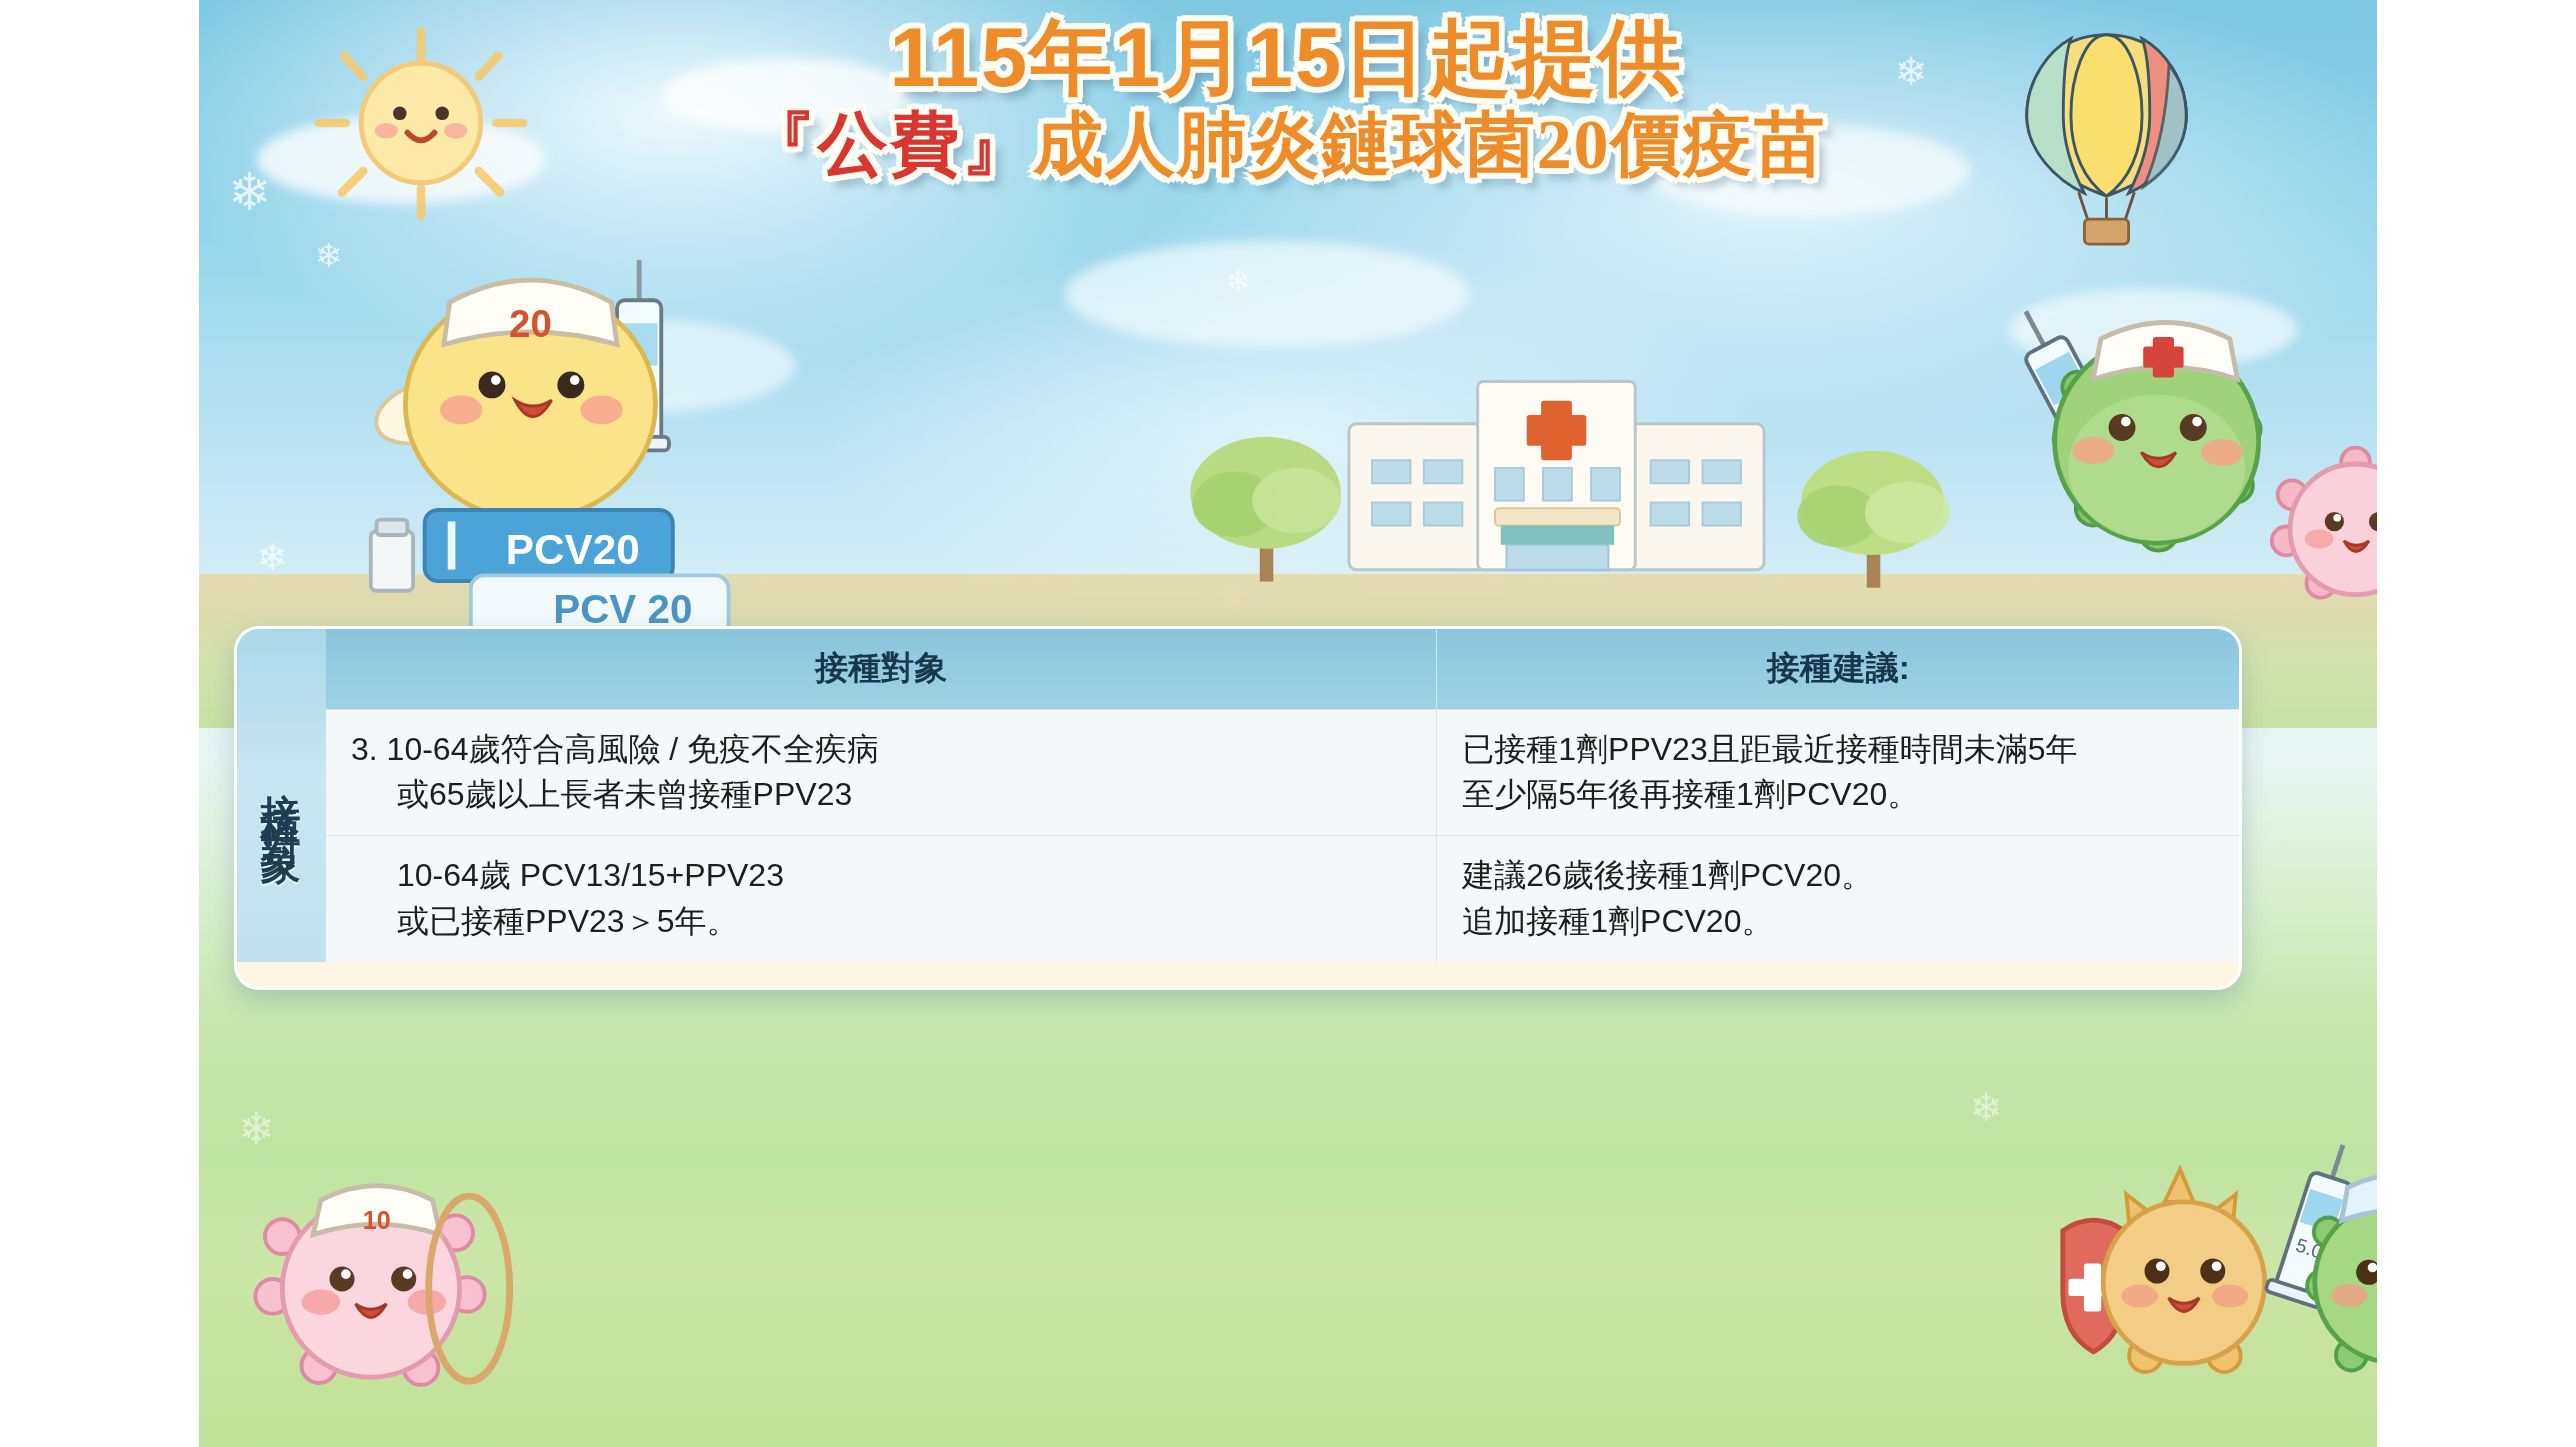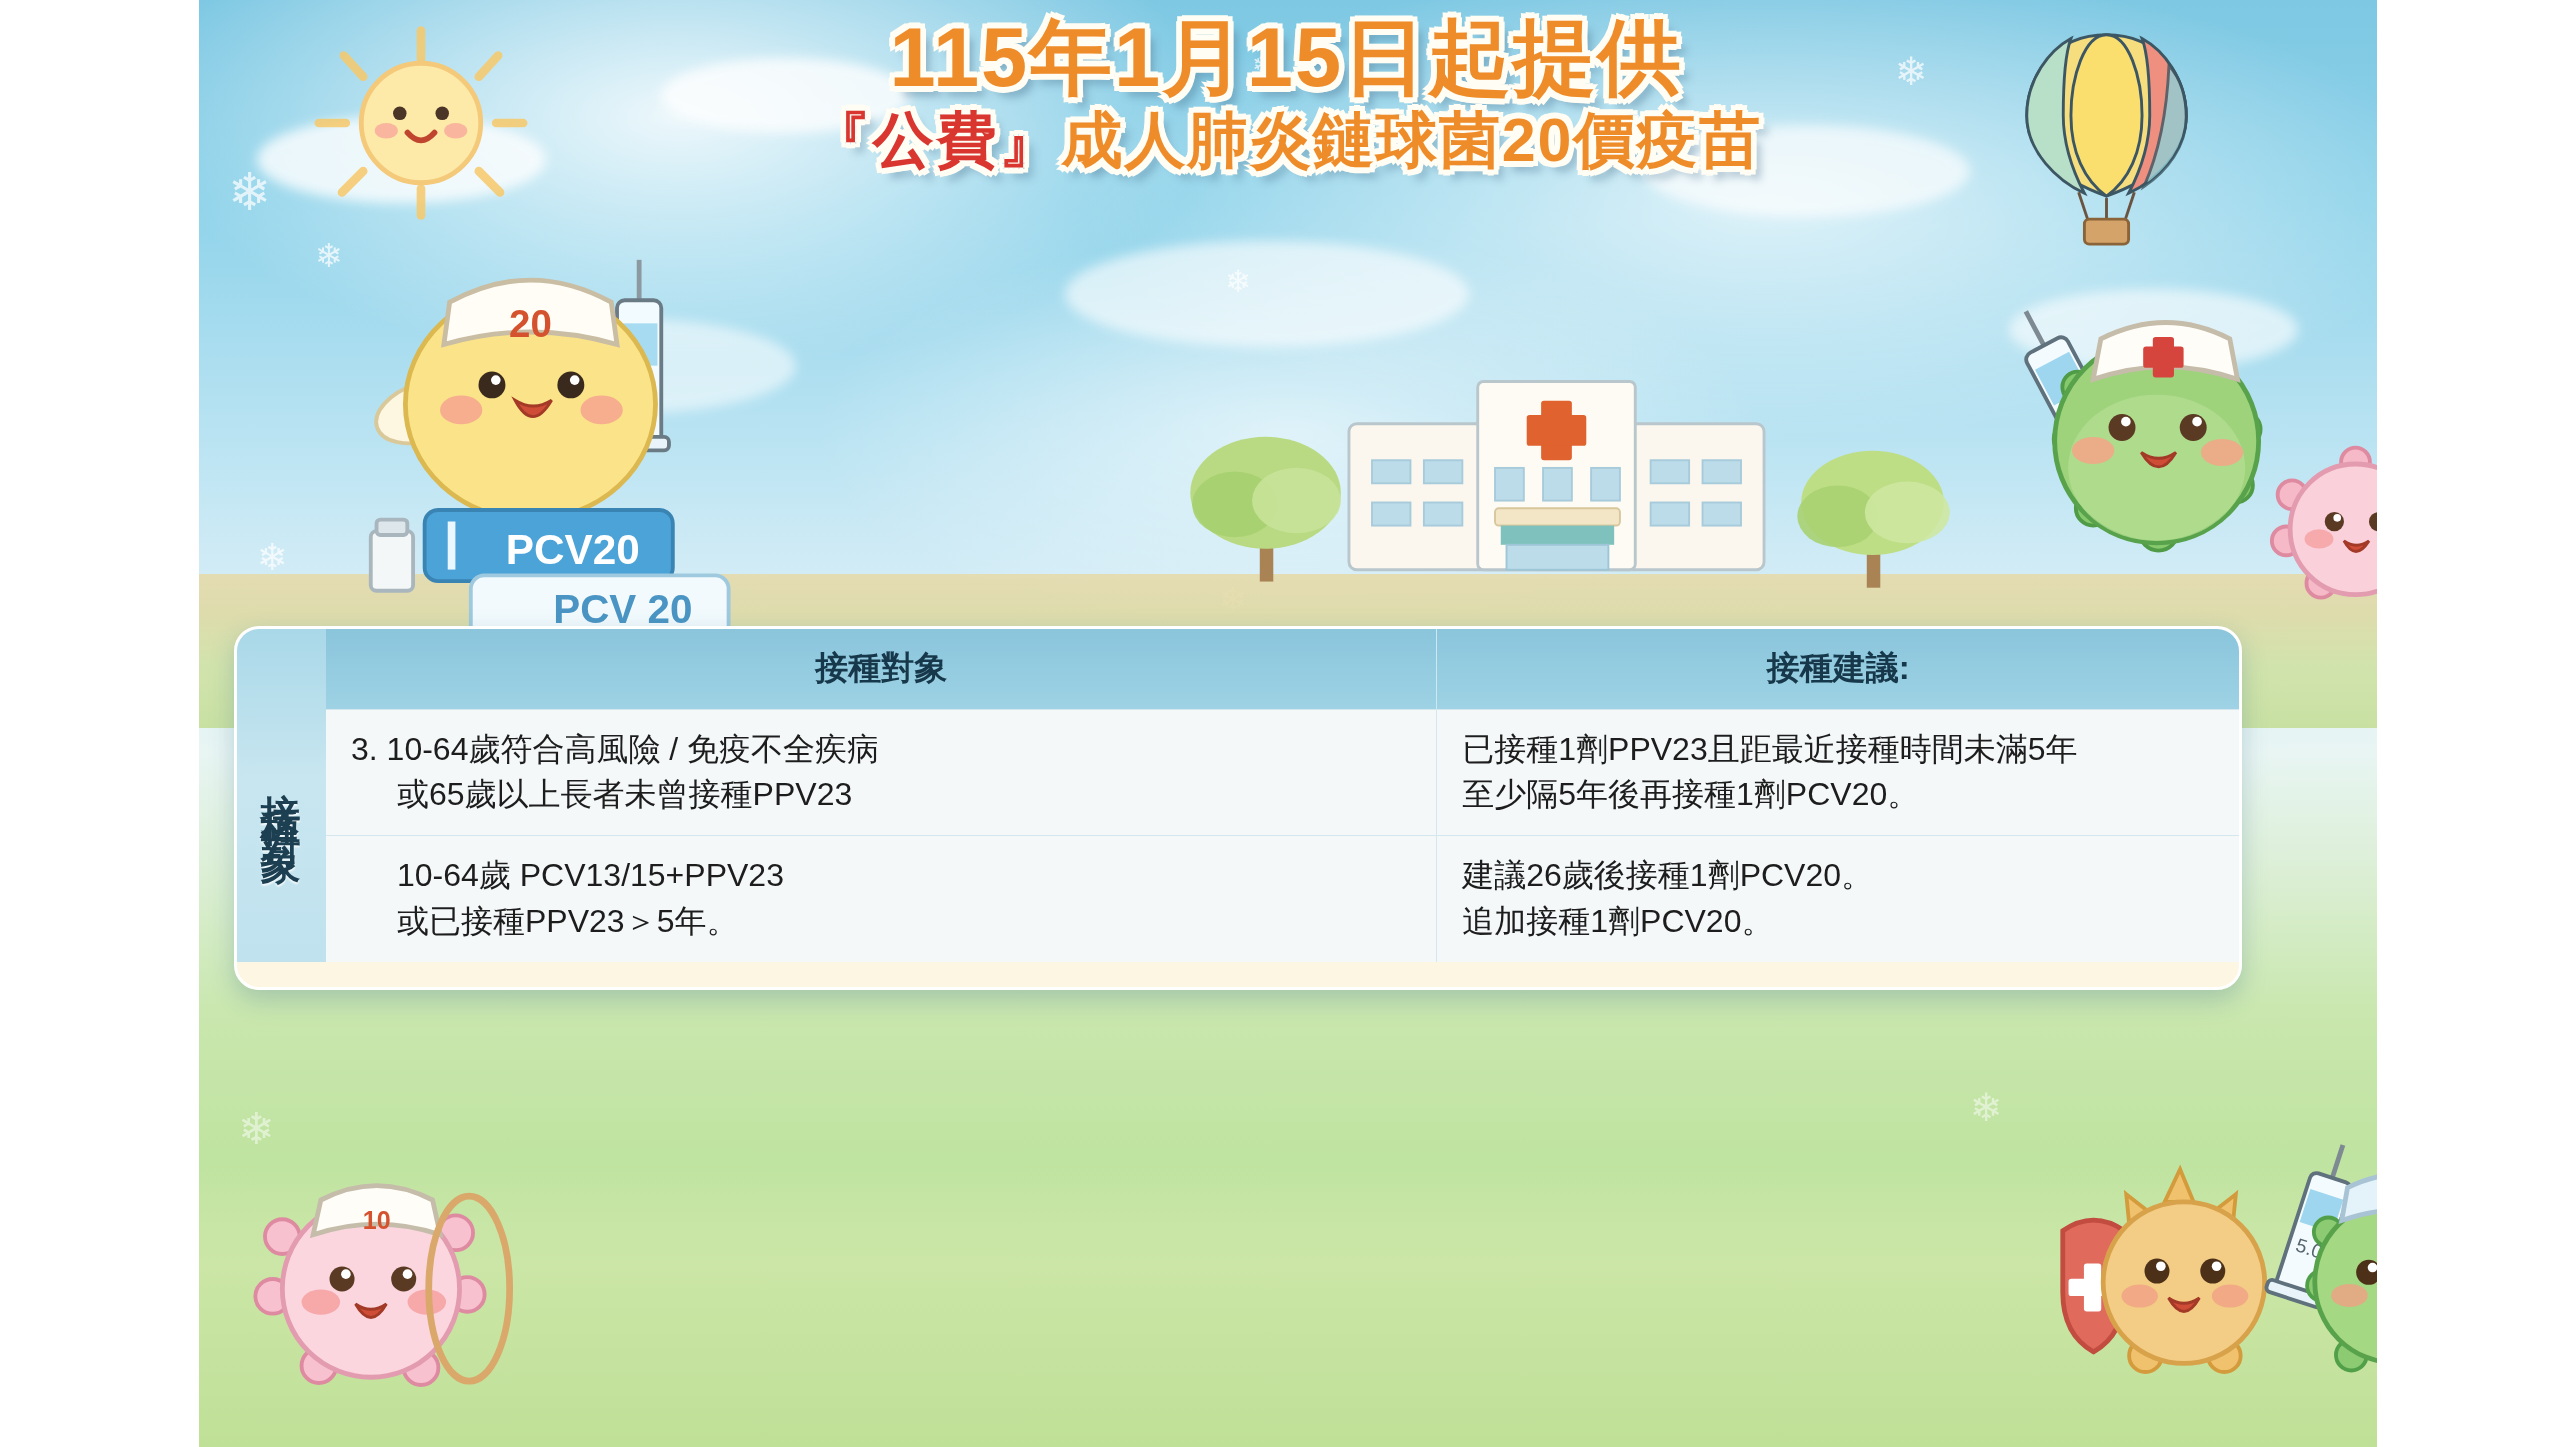--- a/index.html
+++ b/index.html
@@ -20,25 +20,25 @@
   .cloud:before,.cloud:after{content:"";position:absolute;background:#fff;border-radius:50%;}
 
   
   #headline{position:absolute;left:0;right:4px;top:13.5px;text-align:center;z-index:30;}
   .hl{font-weight:bold;letter-spacing:1.9px;line-height:1.05;white-space:nowrap;}
   .hl1{font-size:83px;color:#ef8c2a;
        text-shadow:
          -4.8px -4.8px 0 #fffdf4, 4.8px -4.8px 0 #fffdf4, -4.8px 4.8px 0 #fffdf4, 4.8px 4.8px 0 #fffdf4,
          -5.8px 0 0 #fffdf4, 5.8px 0 0 #fffdf4, 0 -5.8px 0 #fffdf4, 0 5.8px 0 #fffdf4,
          8.7px 9.6px 8.7px rgba(70,110,140,.45);}
-  .hl2{font-size:61px;margin-top:7.7px;color:#ef8c2a;
+  .hl2{font-size:70px;margin-top:7.7px;color:#ef8c2a;
        text-shadow:
          -4.8px -4.8px 0 #fffdf4, 4.8px -4.8px 0 #fffdf4, -4.8px 4.8px 0 #fffdf4, 4.8px 4.8px 0 #fffdf4,
          -5.8px 0 0 #fffdf4, 5.8px 0 0 #fffdf4, 0 -5.8px 0 #fffdf4, 0 5.8px 0 #fffdf4,
-         8.7px 9.6px 8.7px rgba(70,110,140,.45);}
+         8.7px 9.6px 8.7px rgba(70,110,140,.45); font-family: Liberation Serif, serif;}
   .hl-red{color:#d8362f;
        text-shadow:
          -4.8px -4.8px 0 #fffdf4, 4.8px -4.8px 0 #fffdf4, -4.8px 4.8px 0 #fffdf4, 4.8px 4.8px 0 #fffdf4,
          -5.8px 0 0 #fffdf4, 5.8px 0 0 #fffdf4, 0 -5.8px 0 #fffdf4, 0 5.8px 0 #fffdf4,
          8.7px 9.6px 8.7px rgba(70,110,140,.45);}
 
   
   #hospital{position:absolute;left:1117px;top:368px;width:481px;height:221px;z-index:6;}
   .tree{position:absolute;z-index:5;}
   #ground{position:absolute;left:0;right:0;top:574px;height:154px;z-index:4;

